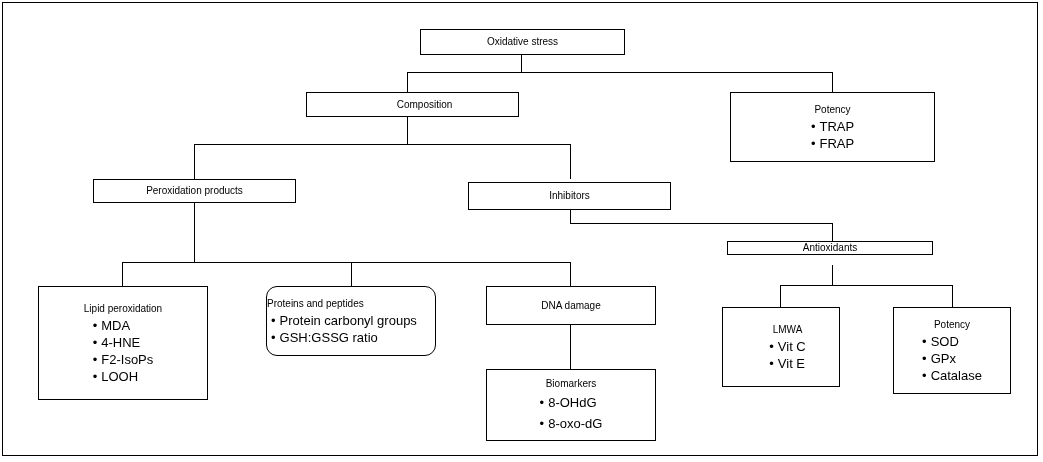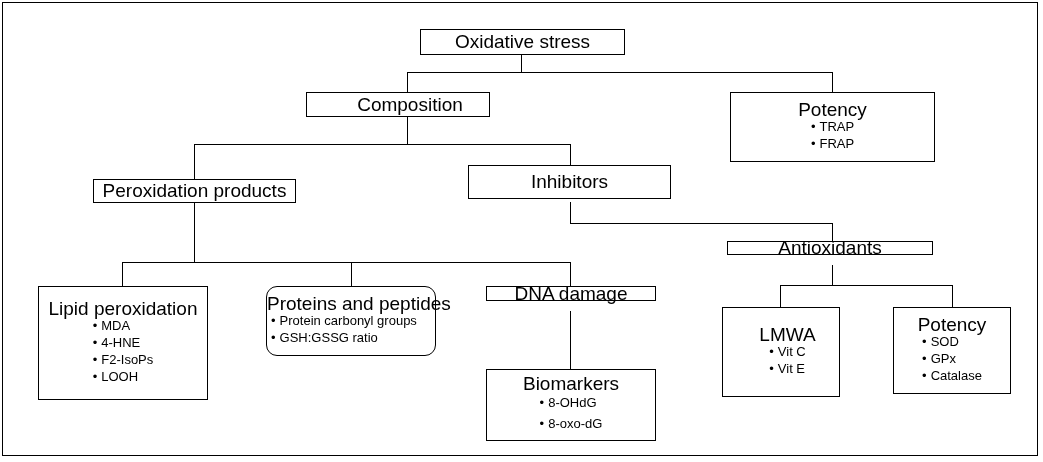--- a/index.html
+++ b/index.html
@@ -30,21 +30,21 @@
     background: #ffffff;
     box-sizing: border-box;
     display: flex;
     flex-direction: column;
     align-items: center;
     justify-content: center;
     color: #000000;
     z-index: 2;
   }
   .node .title {
-    font-size: 19px;
+    font-size: 10px;
     line-height: 16px;
     white-space: nowrap;
     text-align: center;
   }
   .node .items {
     margin: 0;
     padding: 0;
     list-style: none;
     text-align: left;
   }
@@ -106,37 +106,37 @@
 
   <div class="line v" style="left:832px; top:265px; height:21px;"></div>
   <div class="line h" style="left:780px; top:285px; width:172px;"></div>
   <div class="line v" style="left:780px; top:285px; height:22px;"></div>
   <div class="line v" style="left:952px; top:285px; height:22px;"></div>
 
   <div class="node" style="left:420px; top:29px; width:205px; height:26px;">
     <div class="title">Oxidative stress</div>
   </div>
 
-  <div class="node" style="left:306px; top:92px; width:184px; height:25px;padding-left:24px;">
+  <div class="node" style="left:306px; top:92px; width:213px; height:25px;padding-left:24px;">
     <div class="title">Composition</div>
   </div>
 
   <div class="node" style="left:730px; top:92px; width:205px; height:70px;">
     <div class="title">Potency</div>
     <ul class="items">
       <li>TRAP</li>
       <li>FRAP</li>
     </ul>
   </div>
 
   <div class="node" style="left:93px; top:179px; width:203px; height:24px;align-items:center;">
     <div class="title">Peroxidation products</div>
   </div>
 
-  <div class="node" style="left:468px; top:165px; width:203px; height:34px;">
+  <div class="node" style="left:468px; top:182px; width:203px; height:28px;">
     <div class="title">Inhibitors</div>
   </div>
 
   <div class="node" style="left:727px; top:241px; width:206px; height:14px;">
     <div class="title">Antioxidants</div>
   </div>
 
   <div class="node" style="left:38px; top:286px; width:170px; height:114px;">
     <div class="title">Lipid peroxidation</div>
     <ul class="items">
@@ -148,33 +148,33 @@
   </div>
 
   <div class="node items-left" style="left:266px; top:286px; width:170px; height:70px; justify-content:center;">
     <div class="title">Proteins and peptides</div>
     <ul class="items">
       <li>Protein carbonyl groups</li>
       <li>GSH:GSSG ratio</li>
     </ul>
   </div>
 
-  <div class="node" style="left:486px; top:286px; width:170px; height:15px;">
+  <div class="node" style="left:486px; top:286px; width:170px; height:39px;">
     <div class="title">DNA damage</div>
   </div>
 
   <div class="node" style="left:486px; top:369px; width:170px; height:72px;">
     <div class="title">Biomarkers</div>
     <ul class="items">
       <li style="line-height:21px;">8-OHdG</li>
       <li style="line-height:21px;">8-oxo-dG</li>
     </ul>
   </div>
 
-  <div class="node" style="left:722px; top:307px; width:118px; height:90px;padding-left:13px;">
+  <div class="node" style="left:722px; top:307px; width:118px; height:80px;padding-left:13px;">
     <div class="title">LMWA</div>
     <ul class="items">
       <li>Vit C</li>
       <li>Vit E</li>
     </ul>
   </div>
 
   <div class="node" style="left:893px; top:307px; width:118px; height:87px;">
     <div class="title">Potency</div>
     <ul class="items">

